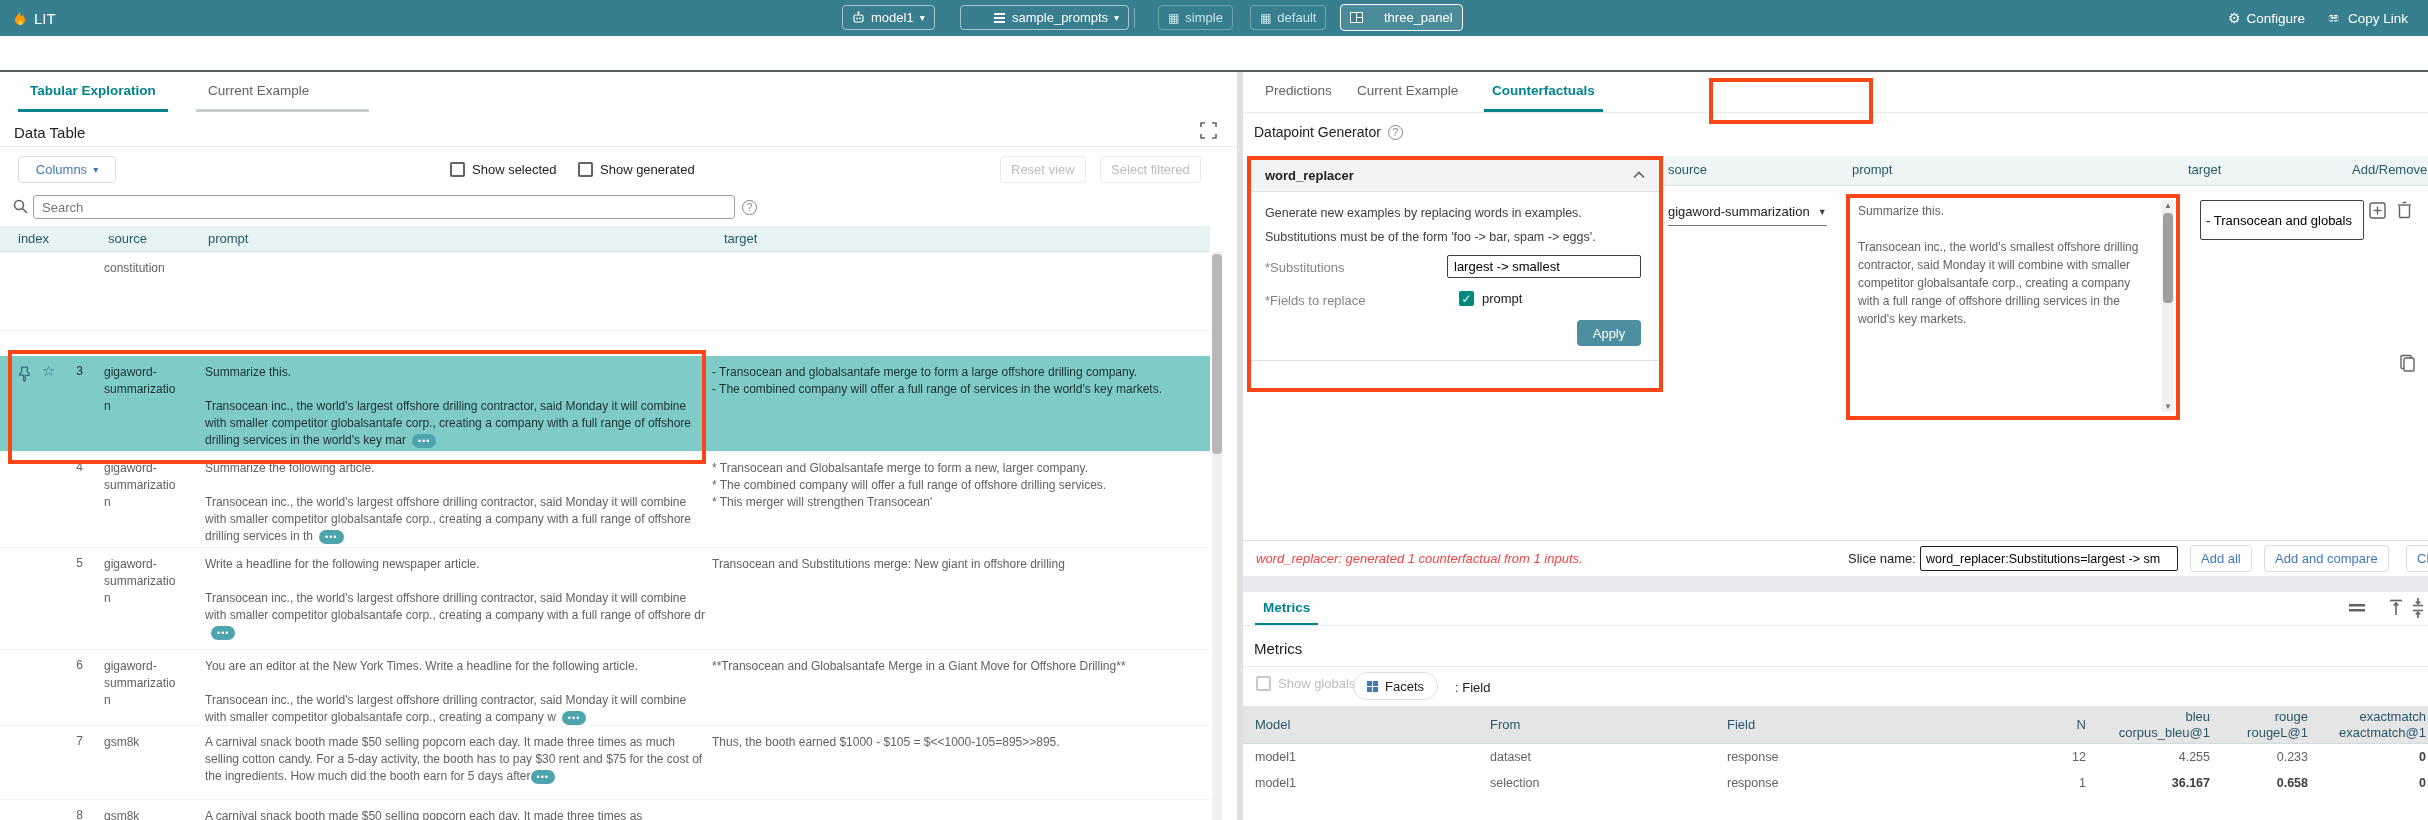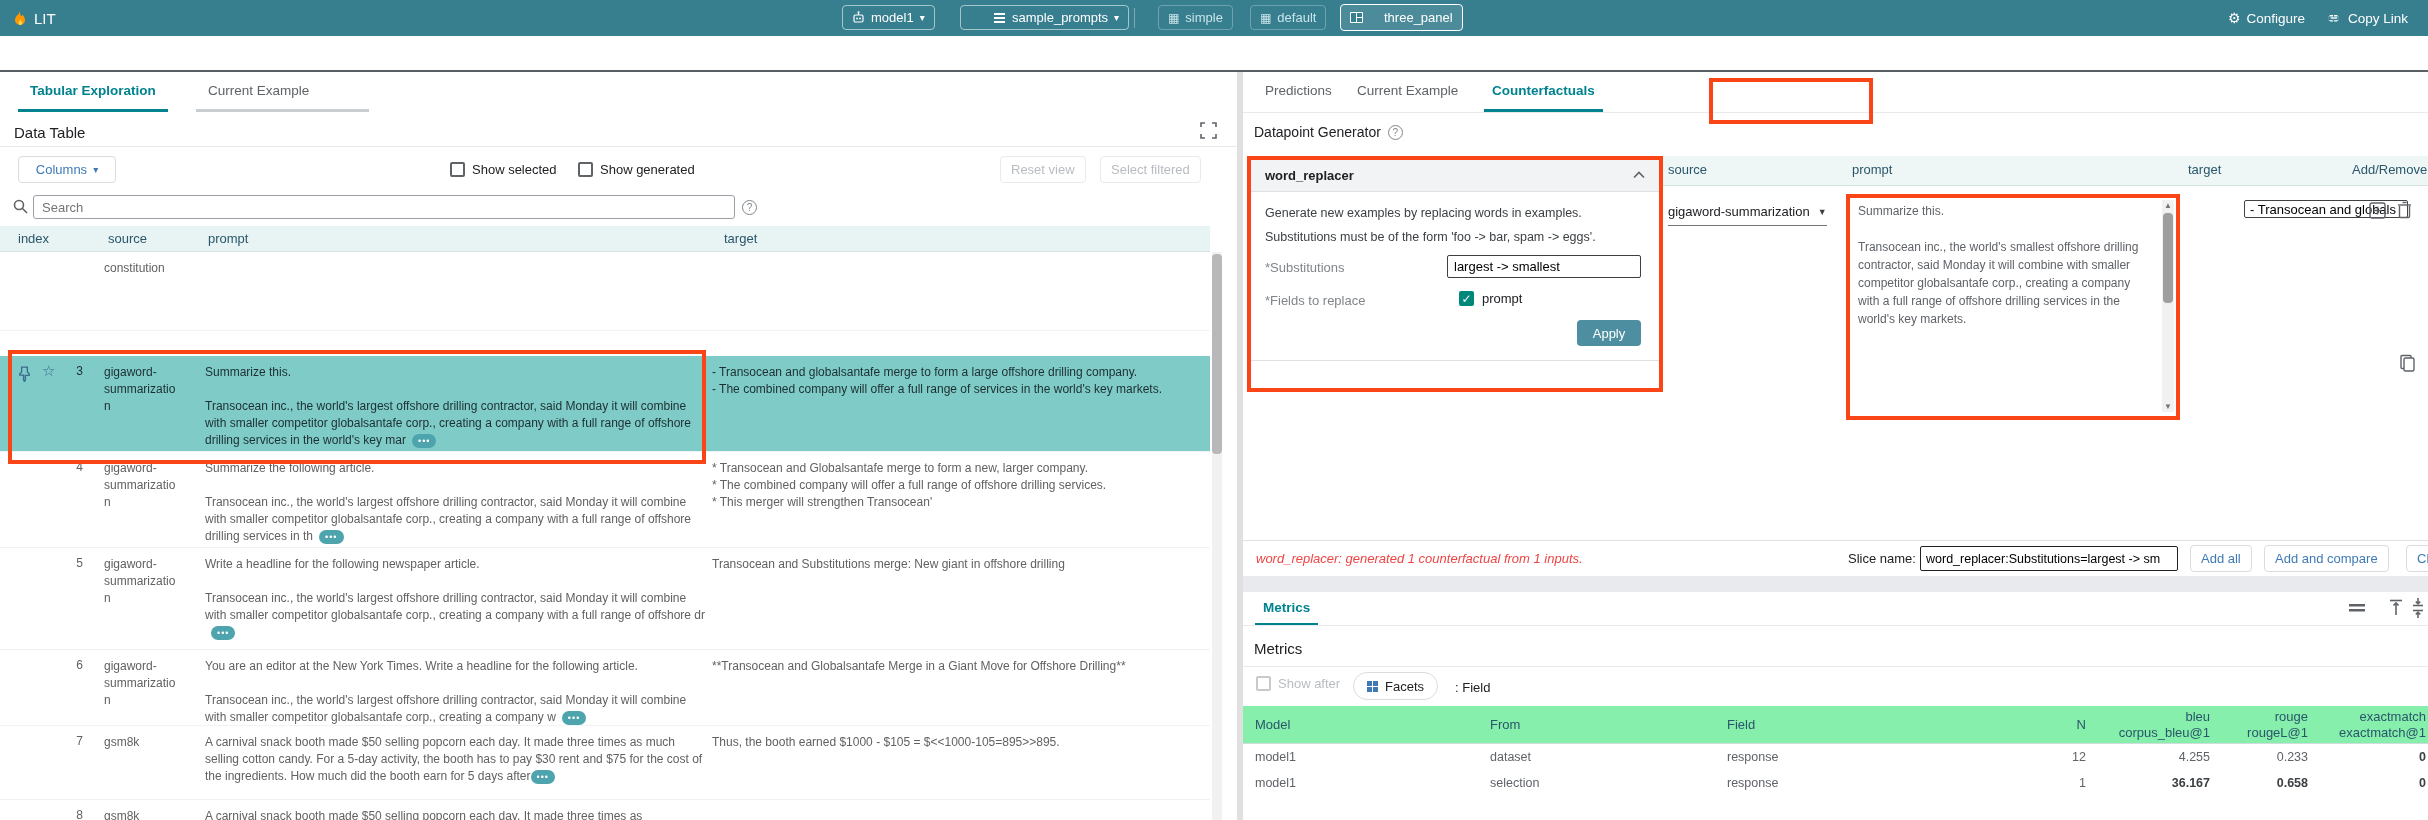--- a/index.html
+++ b/index.html
@@ -390,21 +390,21 @@
       <div class="abs preline" style="left:8px;top:4px;width:288px;font-size:12px;line-height:18px;color:#5f6368;">Summarize this.
 
 Transocean inc., the world's smallest offshore drilling contractor, said Monday it will combine with smaller competitor globalsantafe corp., creating a company with a full range of offshore drilling services in the world's key markets.</div>
       <div class="scroll-track" style="right:2px;top:2px;width:12px;height:212px;">
         <div class="abs" style="left:2px;top:1px;font-size:8px;color:#757575;">▲</div>
         <div class="scroll-thumb" style="left:1px;top:13px;width:10px;height:90px;background:#9e9e9e;"></div>
         <div class="abs" style="left:2px;bottom:1px;font-size:8px;color:#757575;">▼</div>
       </div>
     </div>
 
-    <input type="text" class="abs" style="left: 1001px; top: 128px; width: 164px; height: 18px; border: 1px solid rgb(66, 66, 66); border-radius: 2px; padding: 0px 5px; font-size: 13px;" value="- Transocean and globals">
+    <input type="text" class="abs" style="left: 957px; top: 128px; width: 164px; height: 40px; border: 1px solid rgb(66, 66, 66); border-radius: 2px; padding: 0px 5px; font-size: 13px;" value="- Transocean and globals">
 
     <div class="abs" style="left:1126px;top:130px;cursor:pointer;">
       <svg width="17" height="17" viewBox="0 0 17 17" fill="none" stroke="#5f6368" stroke-width="1.4">
           <rect x="1" y="1" width="15" height="15" rx="2"></rect>
           <line x1="8.5" y1="4.5" x2="8.5" y2="12.5"></line>
           <line x1="4.5" y1="8.5" x2="12.5" y2="8.5"></line>
         </svg>
     </div>
     <div class="abs" style="left:1154px;top:129px;cursor:pointer;">
       <svg width="15" height="18" viewBox="0 0 15 18" fill="none" stroke="#5f6368" stroke-width="1.4">
@@ -466,36 +466,36 @@
           </svg>
       </div>
     </div>
     <div class="hline" style="left:0;top:553px;width:1185px;"></div>
 
     <div class="abs modtitle" style="left:11px;top:568px;">Metrics</div>
     <div class="hline" style="left:0;top:594px;width:1185px;"></div>
 
     <div class="abs" style="left:13px;top:604px;display:flex;align-items:center;gap:7px;">
       <span class="cb dis"></span>
-      <span style="font-size:13px;color:#b9bdc2;">Show after</span>
+      <span style="font-size:13px;color:#b9bdc2;">Show globals</span>
     </div>
     <div class="abs" style="left:110px;top:600px;height:28px;border:1px solid #dadce0;border-radius:14px;display:flex;align-items:center;gap:7px;padding:0 13px;cursor:pointer;">
       <span>
         <svg width="11" height="11" viewBox="0 0 11 11">
             <rect width="5" height="5" fill="#3f7ab5"></rect>
             <rect x="6" width="5" height="5" fill="#3f7ab5"></rect>
             <rect y="6" width="5" height="5" fill="#3f7ab5"></rect>
             <rect x="6" y="6" width="5" height="5" fill="#3f7ab5"></rect>
           </svg>
       </span>
       <span style="font-size:13px;">Facets</span>
     </div>
     <div class="abs" style="left:212px;top:608px;font-size:13px;">: Field</div>
 
-    <div class="abs" style="left:0;top:634px;width:1185px;height:38px;background:#86efac;border-bottom:1px solid #cfdedd;">
+    <div class="abs" style="left:0;top:634px;width:1185px;height:38px;background:#e5e5e5;border-bottom:1px solid #cfdedd;">
       <span class="rheadcell" style="left:12px;top:11px;">Model</span>
       <span class="rheadcell" style="left:247px;top:11px;">From</span>
       <span class="rheadcell" style="left:484px;top:11px;">Field</span>
       <span class="rheadcell num" style="left:757px;width:86px;top:11px;">N</span>
       <span class="rheadcell num" style="left:857px;width:110px;top:3px;">bleu</span>
       <span class="rheadcell num" style="left:857px;width:110px;top:19px;">corpus_bleu@1</span>
       <span class="rheadcell num" style="left:977px;width:88px;top:3px;">rouge</span>
       <span class="rheadcell num" style="left:977px;width:88px;top:19px;">rougeL@1</span>
       <span class="rheadcell num" style="left:1075px;width:108px;top:3px;">exactmatch</span>
       <span class="rheadcell num" style="left:1075px;width:108px;top:19px;">exactmatch@1</span>

